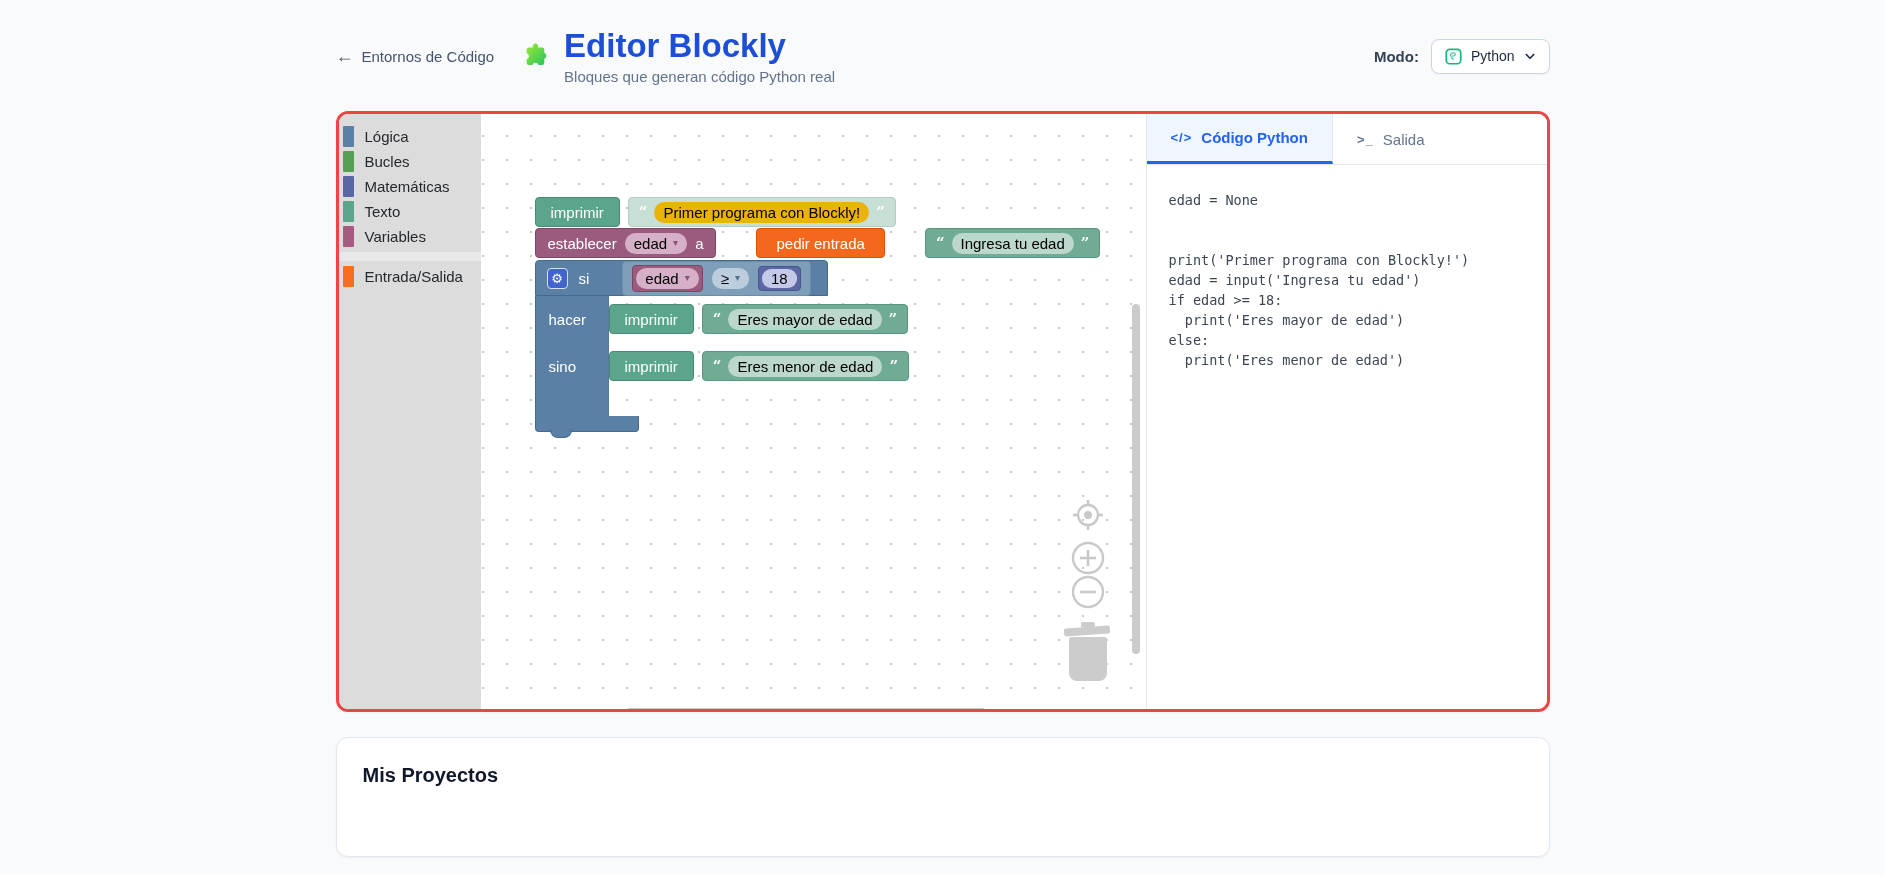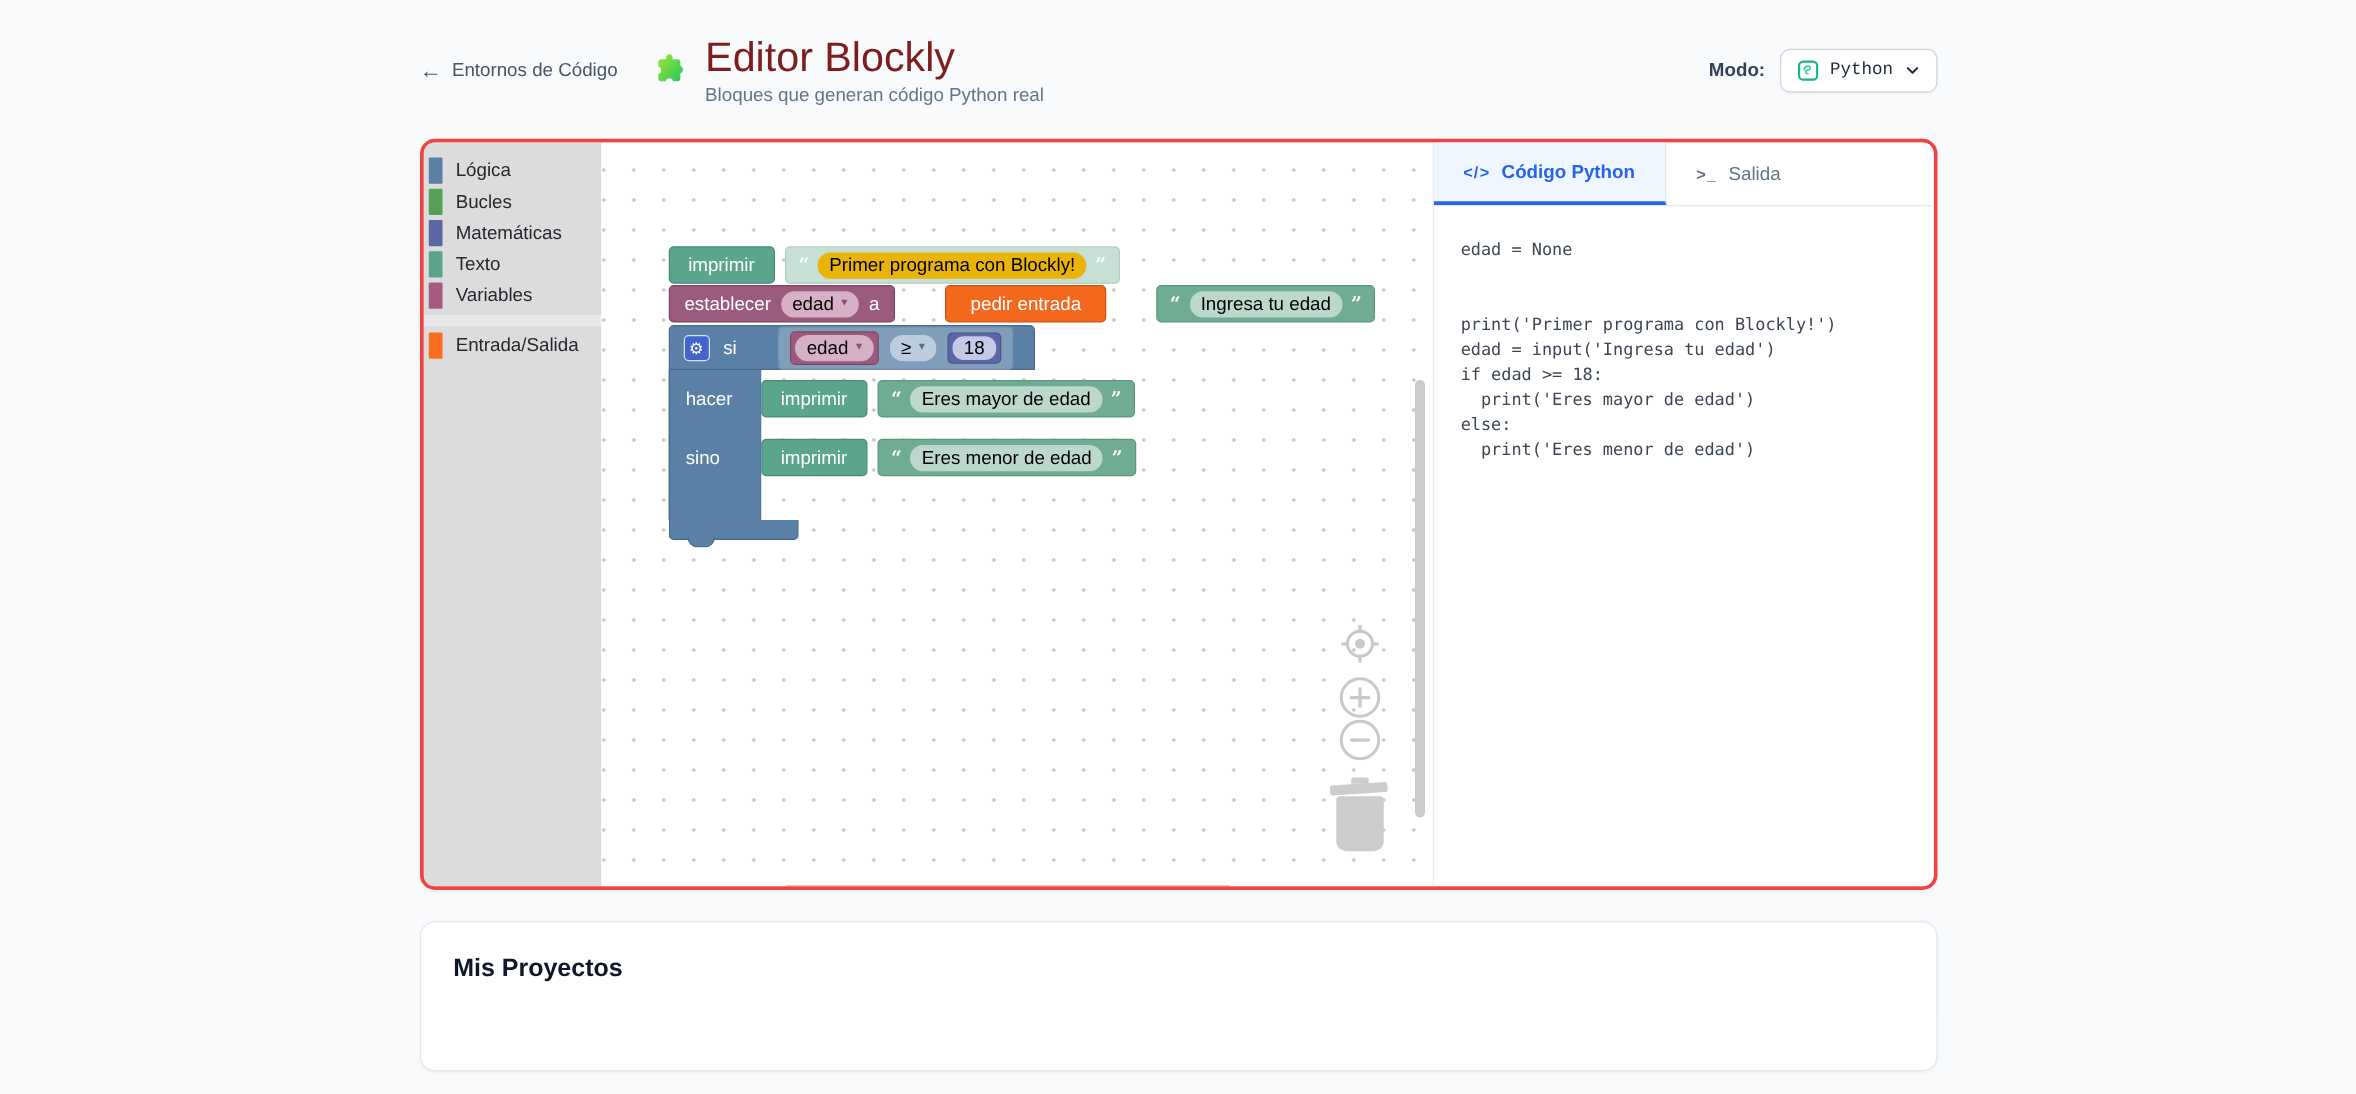--- a/index.html
+++ b/index.html
@@ -11,26 +11,26 @@
     overflow:hidden;
   }
   .page { width:1214px; margin:0 auto; }
 
   
   .header { display:flex; align-items:center; padding-top:26px; height:86px; }
   .back-link { display:flex; align-items:center; gap:8px; color:#475569; font-size:15px; cursor:pointer; margin-right:28px; }
   .back-arrow { font-size:18px; line-height:1; }
   .logo-icon { width:30px; height:30px; margin-right:12px; }
   .title-col { display:flex; flex-direction:column; }
-  .page-title { font-size:33px; font-weight:normal; color:#7f1d1d; line-height:1.15; }
+  .page-title { font-size:33px; font-weight:bold; color:#1d4ed8; line-height:1.15; }
   .page-subtitle { font-size:15px; color:#64748b; margin-top:3px; }
   .mode-wrap { margin-left:auto; display:flex; align-items:center; gap:12px; }
   .mode-label { font-size:15px; font-weight:600; color:#334155; }
   .mode-select { display:flex; align-items:center; gap:9px; background:#fff; border:1px solid #cbd5e1; border-radius:8px; padding:8px 13px; cursor:pointer; box-shadow:0 1px 2px rgba(0,0,0,.04); }
-  .mode-select .val { font-size:14px; font-weight:500; color:#1e293b;font-family:Liberation Mono, monospace; }
+  .mode-select .val { font-size:14px; font-weight:500; color:#1e293b; }
 
   
   .toolbar-card { margin-top:22px; background:#fff; border:1px solid #e8edf3; border-radius:12px; box-shadow:0 1px 3px rgba(0,0,0,.06); padding:12px 14px; display:flex; align-items:center; gap:20px; height:62px; }
   .name-input { flex:1; height:38px; border:1px solid #cbd5e1; border-radius:8px; padding:0 14px; font-size:15px; color:#334155; font-family:"Liberation Sans", sans-serif; outline:none; }
   .btn { display:flex; align-items:center; gap:8px; height:36px; padding:0 17px; border:none; border-radius:8px; color:#fff; font-size:15px; font-weight:500; cursor:pointer; font-family:"Liberation Sans", sans-serif; white-space:nowrap; }
   .btn-new { background:#2563eb; }
   .btn-save { background:#16a34a; }
   .btn-run { background:#ea580c; }
   .btn .glyph { font-size:16px; line-height:1; }
   .btn-run .glyph { font-size:12px; }

